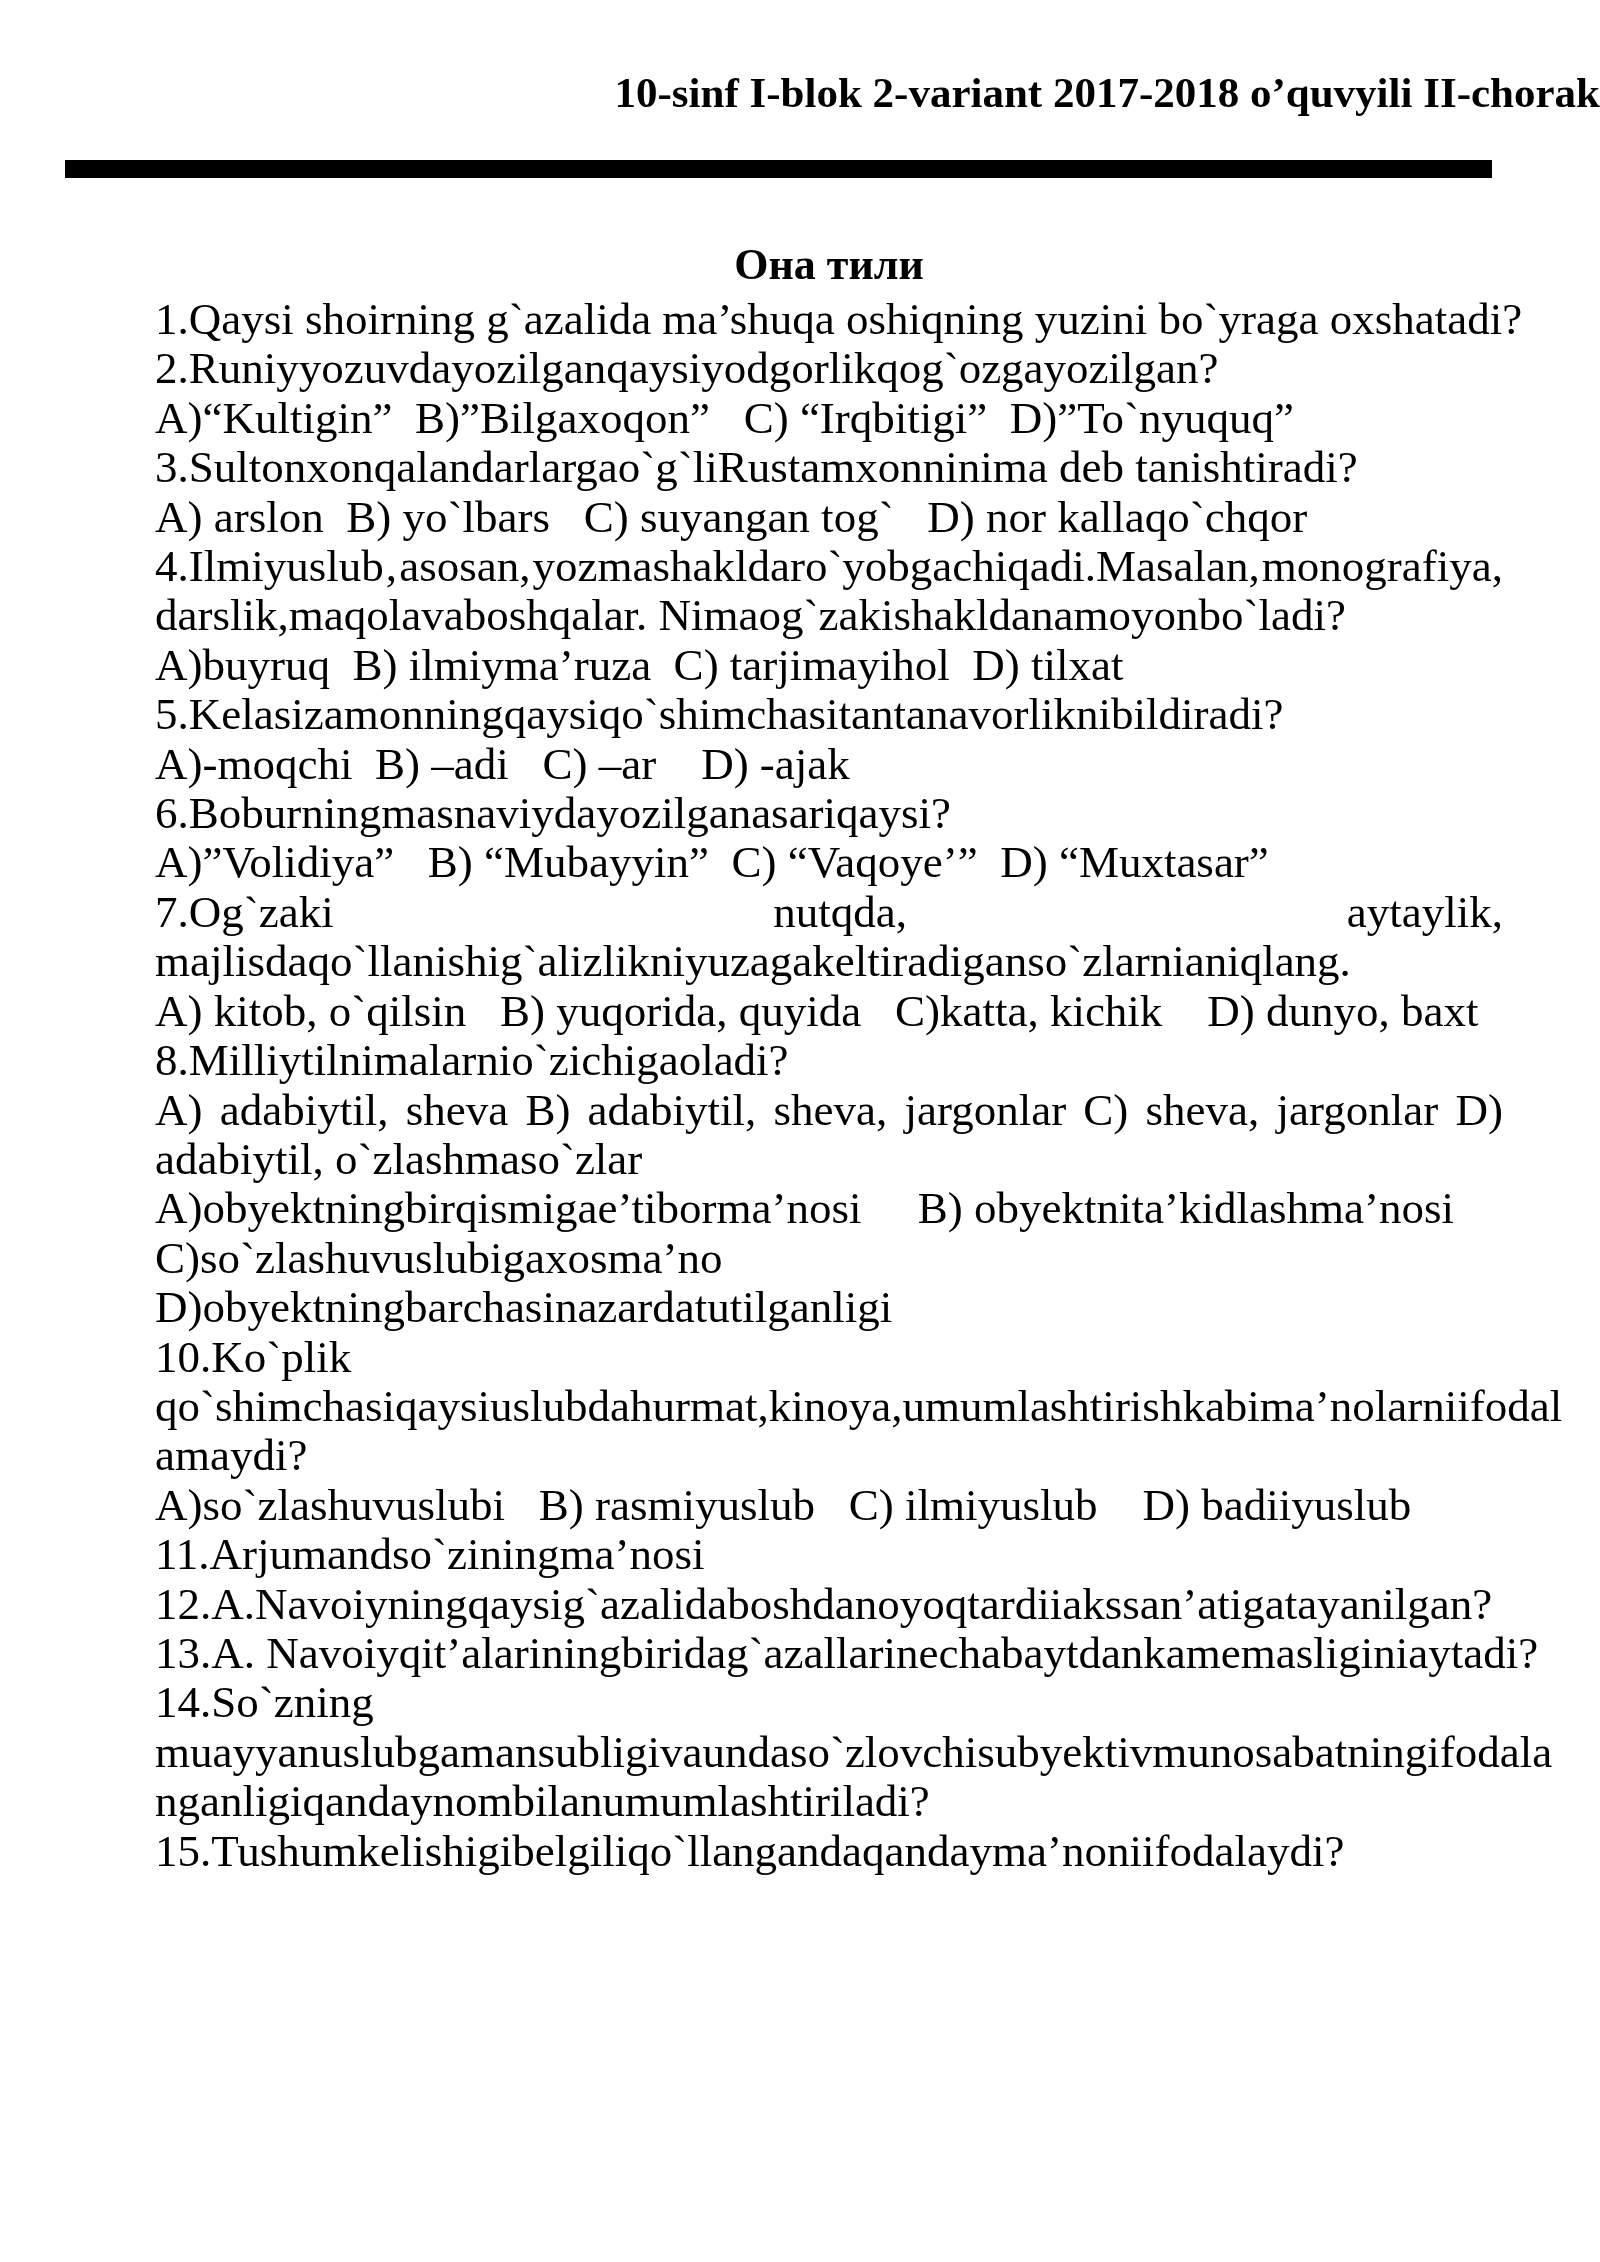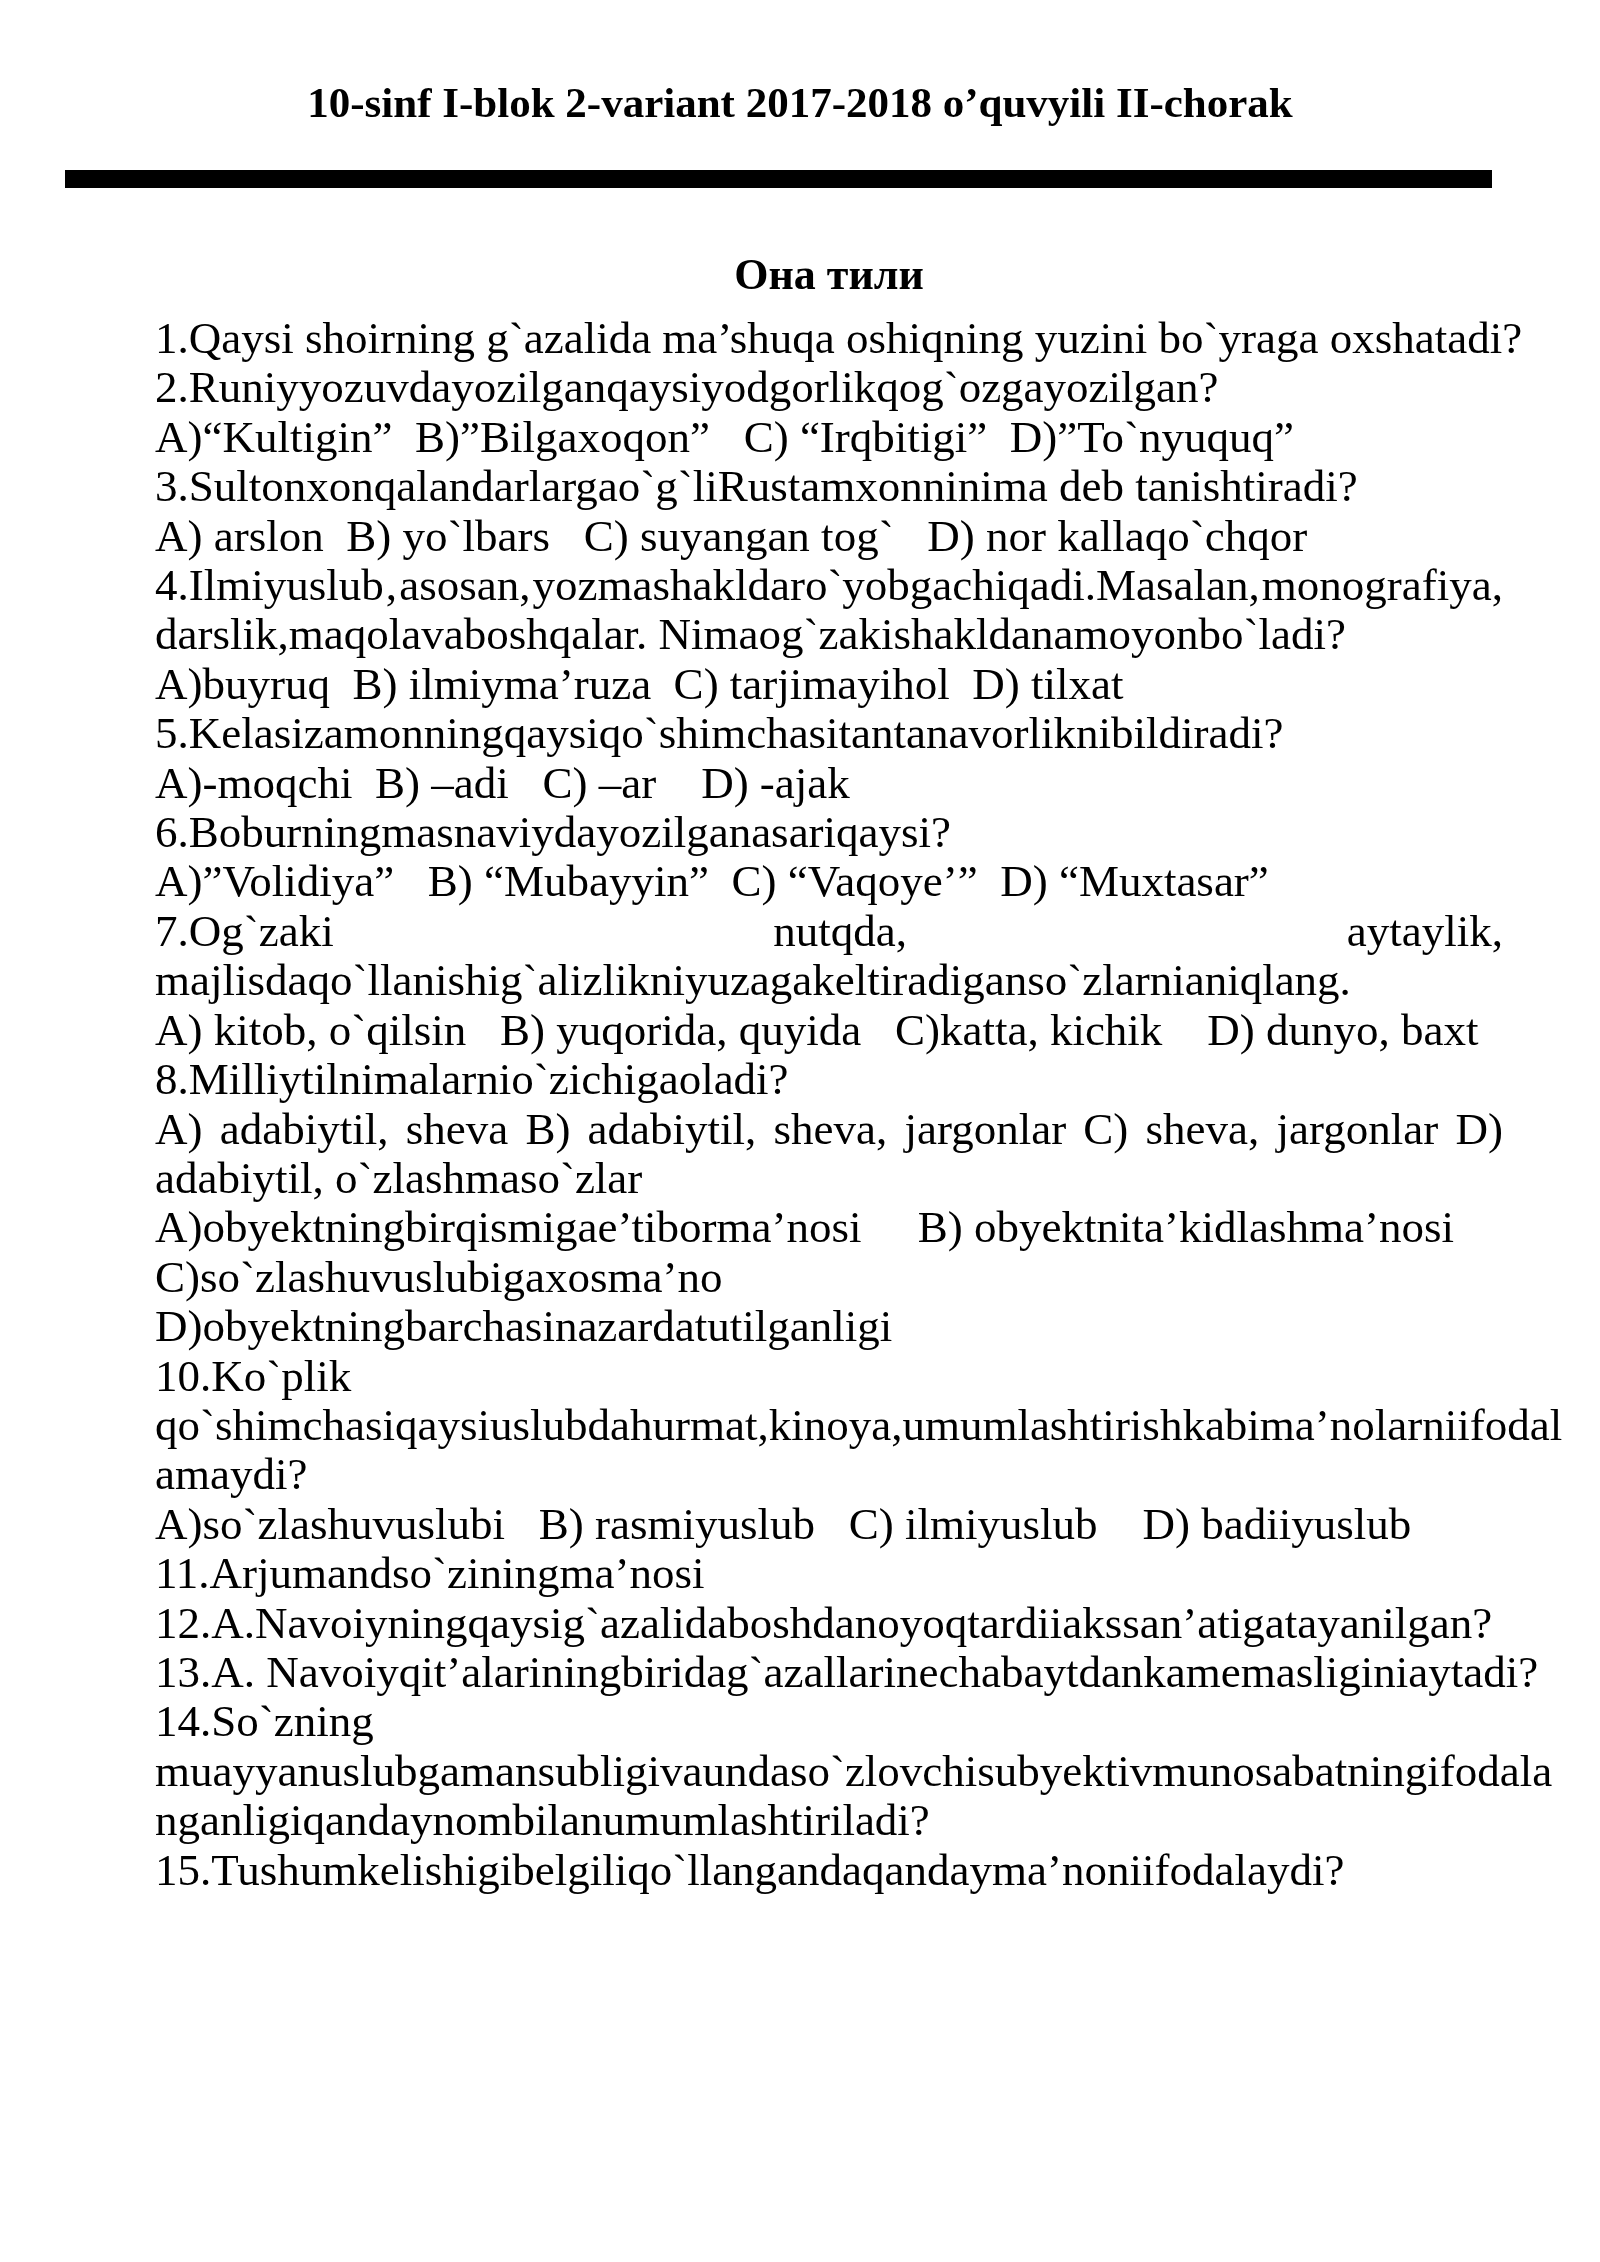--- a/index.html
+++ b/index.html
@@ -10,23 +10,23 @@
   .page {
     position: relative;
     width: 1600px;
     height: 2262px;
     background: #ffffff;
     color: #000000;
     font-family: "Liberation Serif", "DejaVu Serif", serif;
     overflow: hidden;
   }
   .doc-title {
-    margin: 10px;
+    margin: 0;
     padding-top: 68px;
-    text-align: center;
+    text-align: right;
     font-weight: bold;
     font-size: 43px;
     line-height: 50px;
     white-space: pre;
   }
   .rule {
     margin: 42px 0 0 65px;
     width: 1427px;
     height: 18px;
     background: #000000;
@@ -34,21 +34,21 @@
   .subject {
     margin: 64px 0 0 155px;
     width: 1348px;
     text-align: center;
     font-weight: bold;
     font-size: 44px;
     line-height: 46px;
     white-space: pre;
   }
   .content {
-    margin: 16px 0 0 155px;
+    margin: 7px 0 0 155px;
     width: 1348px;
     font-size: 45px;
     line-height: 49.4px;
   }
   .ln {
     white-space: pre;          
   }
   .ln.stretch {
     display: flex;             
     flex-wrap: nowrap;

